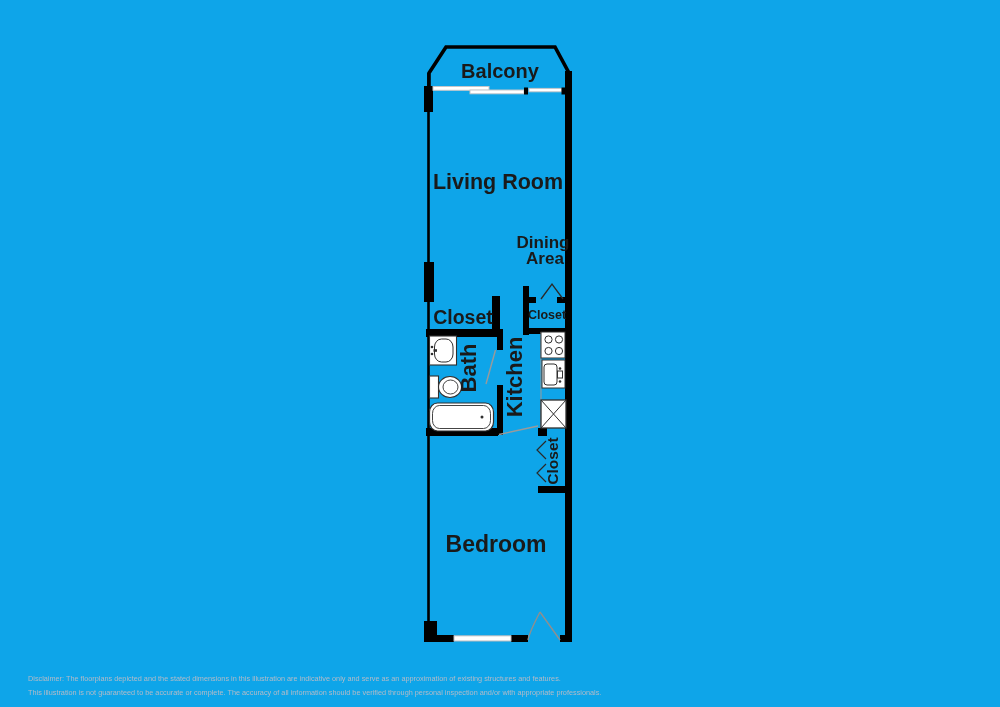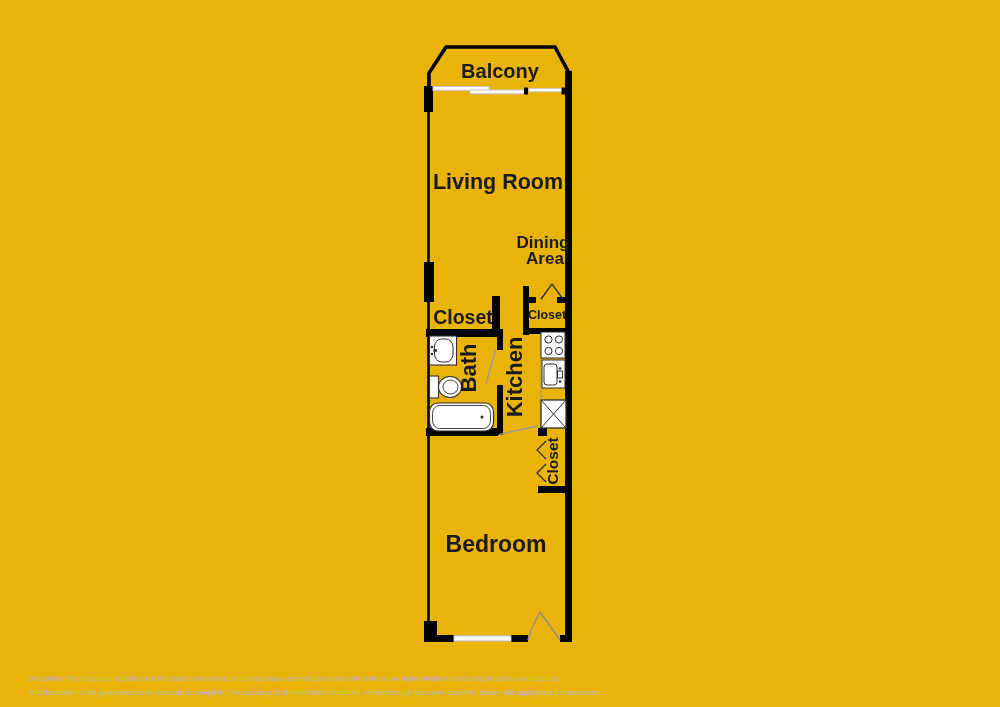--- a/index.html
+++ b/index.html
@@ -8,21 +8,21 @@
     background: #ffffff;
     width: 1000px;
     height: 707px;
     overflow: hidden;
     font-family: "Liberation Sans", sans-serif;
   }
   .stage {
     position: relative;
     width: 1000px;
     height: 707px;
-    background: #eab308;
+    background: #0ea5e9;
   }
   svg { display: block; }
   .room-label {
     font-family: "Liberation Sans", sans-serif;
     font-weight: bold;
     fill: #1a1a1a;
   }
   .disclaimer-text {
     font-family: "Liberation Sans", sans-serif;
     font-weight: normal;

